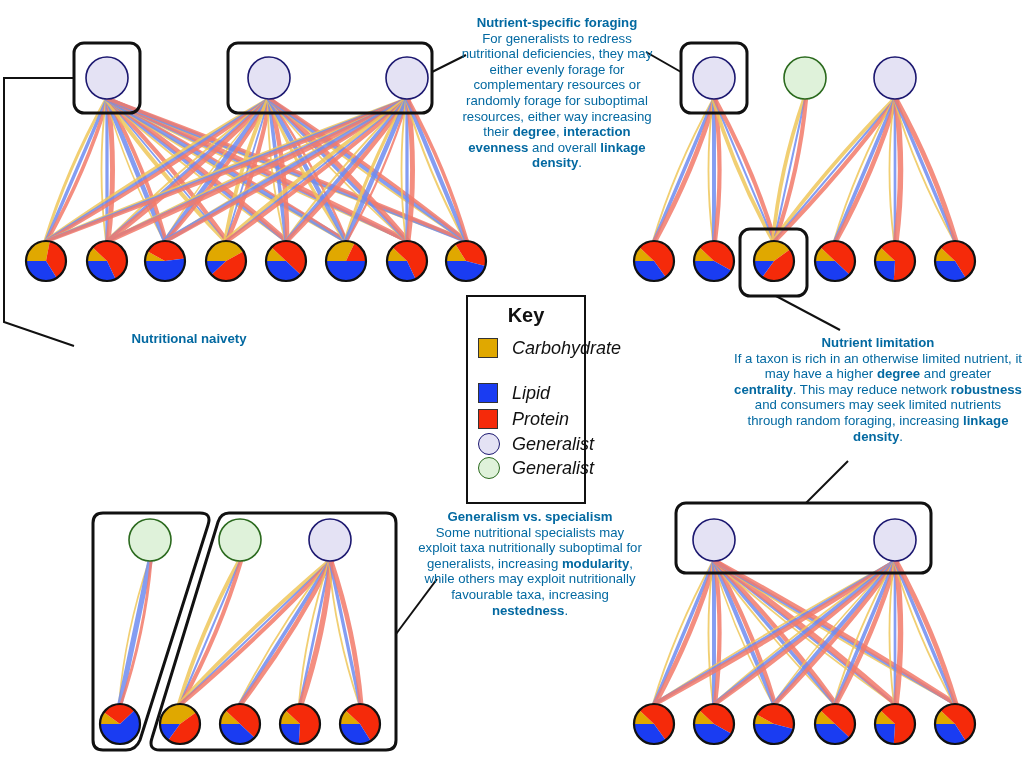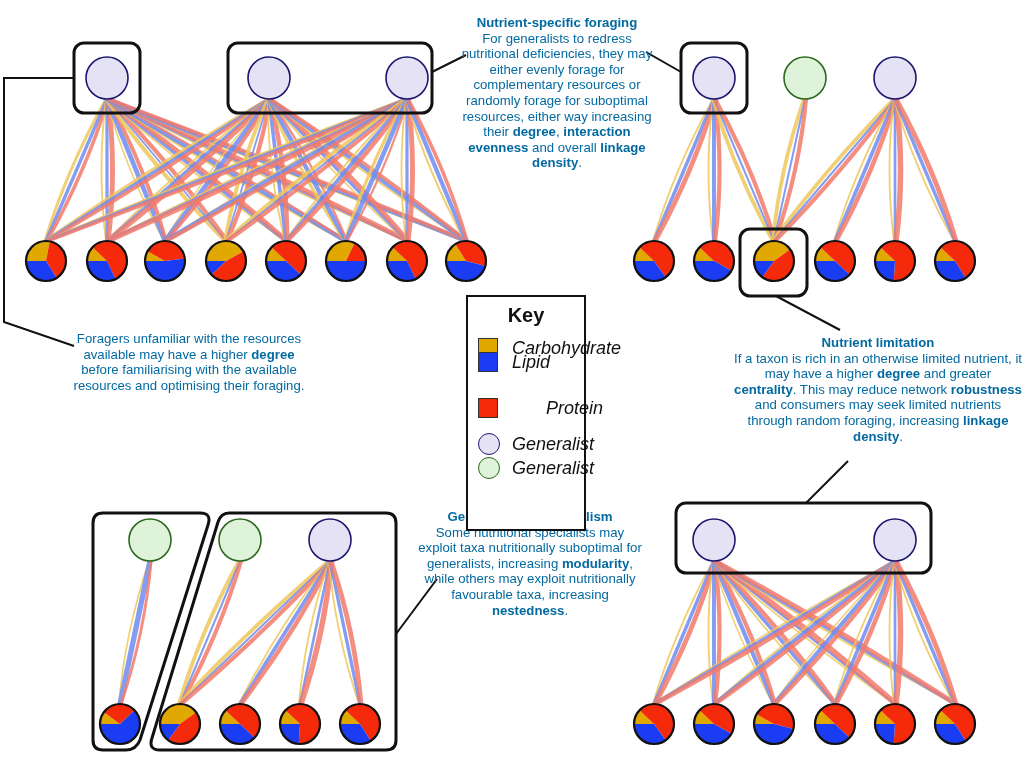--- a/index.html
+++ b/index.html
@@ -2,21 +2,21 @@
 <html><head>
 <meta charset="utf-8">
 <style>
   html, body { margin:0; padding:0; background:#ffffff; }
   body { width:1024px; height:768px; position:relative; overflow:hidden;
          font-family:"Liberation Sans", sans-serif; color:#111; }
   #diagram { position:absolute; left:0; top:0; }
   .ann { position:absolute; text-align:center; font-size:13.2px; line-height:15.6px; color:#0369a1; }
   .ann .title { font-weight:bold; display:block; }
   .ann b { font-weight:bold; }
-  #key { position:absolute; left:466px; top:295px; width:120px; height:236px;
+  #key { position:absolute; left:466px; top:295px; width:120px; height:209px;
          border:2px solid #111; box-sizing:border-box; background:#fff; }
   #key .keytitle { font-weight:bold; font-size:20px; text-align:center; margin-top:7px; }
   .keyrow { position:absolute; left:10px; height:22px; display:flex; align-items:center; font-size:18px;font-style:italic; }
   .sw { width:20px; height:20px; box-sizing:border-box; border:1px solid #333; margin-right:14px; }
   .swc { width:22px; height:22px; border-radius:50%; box-sizing:border-box; margin-right:12px; }
 </style>
 </head>
 <body>
 
 <svg id="diagram" width="1024" height="768" viewBox="0 0 1024 768" xmlns="http://www.w3.org/2000/svg">
@@ -353,44 +353,44 @@
     <line x1="396" y1="634" x2="437" y2="579"></line>
   </g>
 </svg>
 
 <div class="ann" style="left:452px; top:15px; width:210px;">
   <span class="title">Nutrient-specific foraging</span>
   <span class="rich">For generalists to redress nutritional deficiencies, they may either evenly forage for complementary resources or randomly forage for suboptimal resources, either way increasing their <b>degree</b>, <b>interaction evenness</b> and overall <b>linkage density</b>.</span>
 </div>
 
 <div class="ann" style="left:64px; top:331px; width:250px;">
-  <span class="rich">Foragers unfamiliar with the resources available may have a higher <b>degree</b> before familiarising with the available resources and optimising their foraging.</span>
+  <span class="title">Nutritional naivety</span>
 </div>
 
 <div class="ann" style="left:733px; top:335px; width:290px;">
   <span class="title">Nutrient limitation</span>
   <span class="rich">If a taxon is rich in an otherwise limited nutrient, it may have a higher <b>degree</b> and greater <b>centrality</b>. This may reduce network <b>robustness</b> and consumers may seek limited nutrients through random foraging, increasing <b>linkage density</b>.</span>
 </div>
 
 <div class="ann" style="left:415px; top:509px; width:230px;">
   <span class="title">Generalism vs. specialism</span>
   <span class="rich">Some nutritional specialists may exploit taxa nutritionally suboptimal for generalists, increasing <b>modularity</b>, while others may exploit nutritionally favourable taxa, increasing <b>nestedness</b>.</span>
 </div>
 
 <div id="key">
   <div class="keytitle">Key</div>
   <div class="keyrow" style="top:40px;">
     <span class="sw" style="background: rgb(224, 168, 0);"></span>
     <span>Carbohydrate</span>
   </div>
-  <div class="keyrow" style="top:54px;">
+  <div class="keyrow" style="top:85px;">
     <span class="sw" style="background: rgb(26, 60, 242);"></span>
     <span>Lipid</span>
   </div>
-  <div class="keyrow" style="top:100px;gap:34px;">
+  <div class="keyrow" style="top:111px;">
     <span class="sw" style="background: rgb(245, 42, 10);"></span>
     <span>Protein</span>
   </div>
   <div class="keyrow" style="top:136px;justify-content:flex-end;">
     <span class="swc" style="background: rgb(228, 226, 244); border: 1.5px solid rgb(28, 24, 112);"></span>
     <span>Generalist</span>
   </div>
   <div class="keyrow" style="top:160px;">
     <span class="swc" style="background: rgb(223, 242, 218); border: 1.5px solid rgb(43, 106, 30);"></span>
     <span>Generalist</span>

